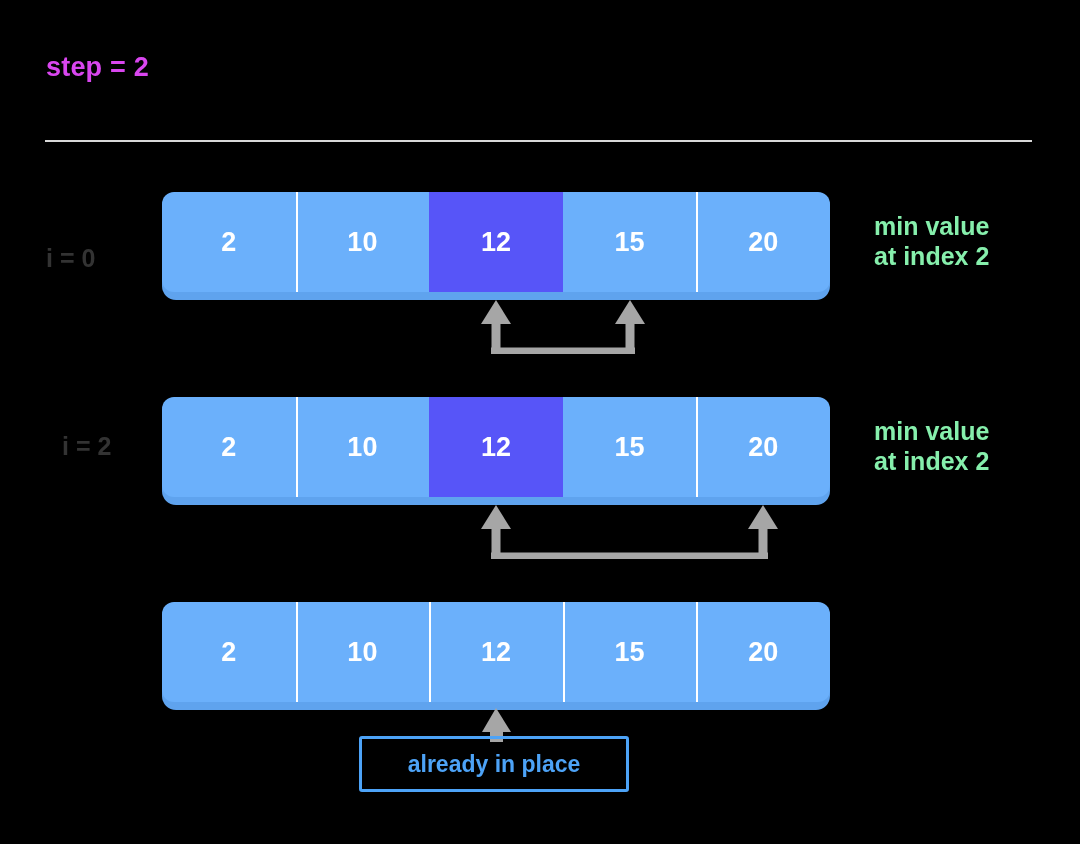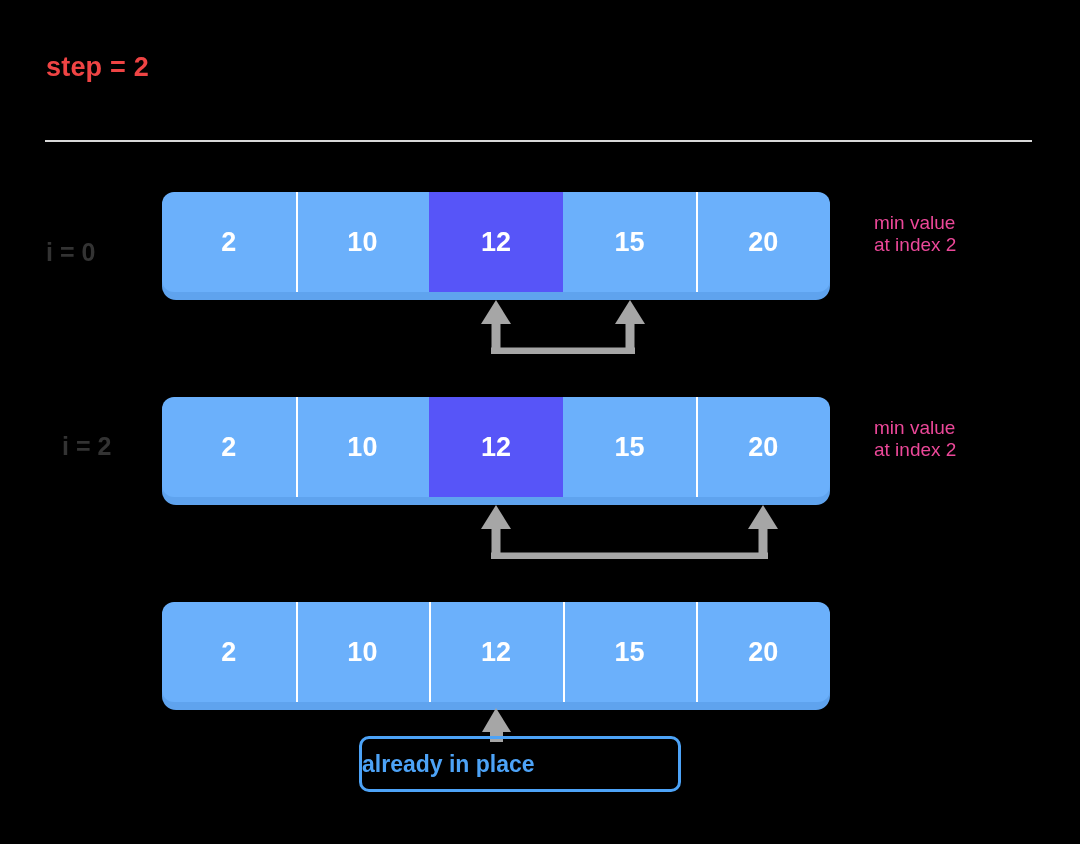--- a/index.html
+++ b/index.html
@@ -16,21 +16,21 @@
     position: relative;
   }
 
   
   .step-label {
     position: absolute;
     left: 46px;
     top: 52px;
     font-size: 27px;
     font-weight: bold;
-    color: #ef4444;
+    color: #d946ef;
     letter-spacing: 0.2px;
   }
 
   .divider {
     position: absolute;
     left: 45px;
     top: 140px;
     width: 987px;
     height: 2px;
     background: #d8d8d8;
@@ -102,23 +102,23 @@
     font-size: 25px;
     font-weight: bold;
     color: #333333;
     white-space: nowrap;
   }
 
   
   .row-note {
     position: absolute;
     left: 874px;
-    font-size: 19px;
-    font-weight: normal;
-    color: #ec4899;
+    font-size: 25px;
+    font-weight: bold;
+    color: #86efac;
     line-height: 1.18;
     white-space: pre-line;
   }
 
   
   .connector {
     position: absolute;
   }
   .connector svg { display: block; }
 
@@ -126,40 +126,41 @@
   .pointer {
     position: absolute;
   }
   .pointer svg { display: block; }
 
   
   .callout {
     position: absolute;
     left: 359px;
     top: 736px;
-    width: 322px;
+    width: 270px;
     height: 56px;
     border: 3px solid #4da3f7;
-    border-radius: 10px;
+    border-radius: 3px;
     display: flex;
     align-items: center;
+    justify-content: center;
     font-size: 23px;
     font-weight: bold;
     color: #4da3f7;
     background: transparent;
   }
 </style>
 </head>
 <body>
 
 <div class="step-label">step = 2</div>
 
 <div class="divider"></div>
 
-<div class="row-index" style="top:238px;">i = 0</div>
+<div class="row-index" style="top:244px;">i = 0</div>
 
 <div class="row" style="top:192px;">
   <div class="row-shadow"></div>
   <div class="cells">
     <div class="cell">
         <span>2</span>
       </div>
     <div class="cell">
         <span>10</span>
       </div>

